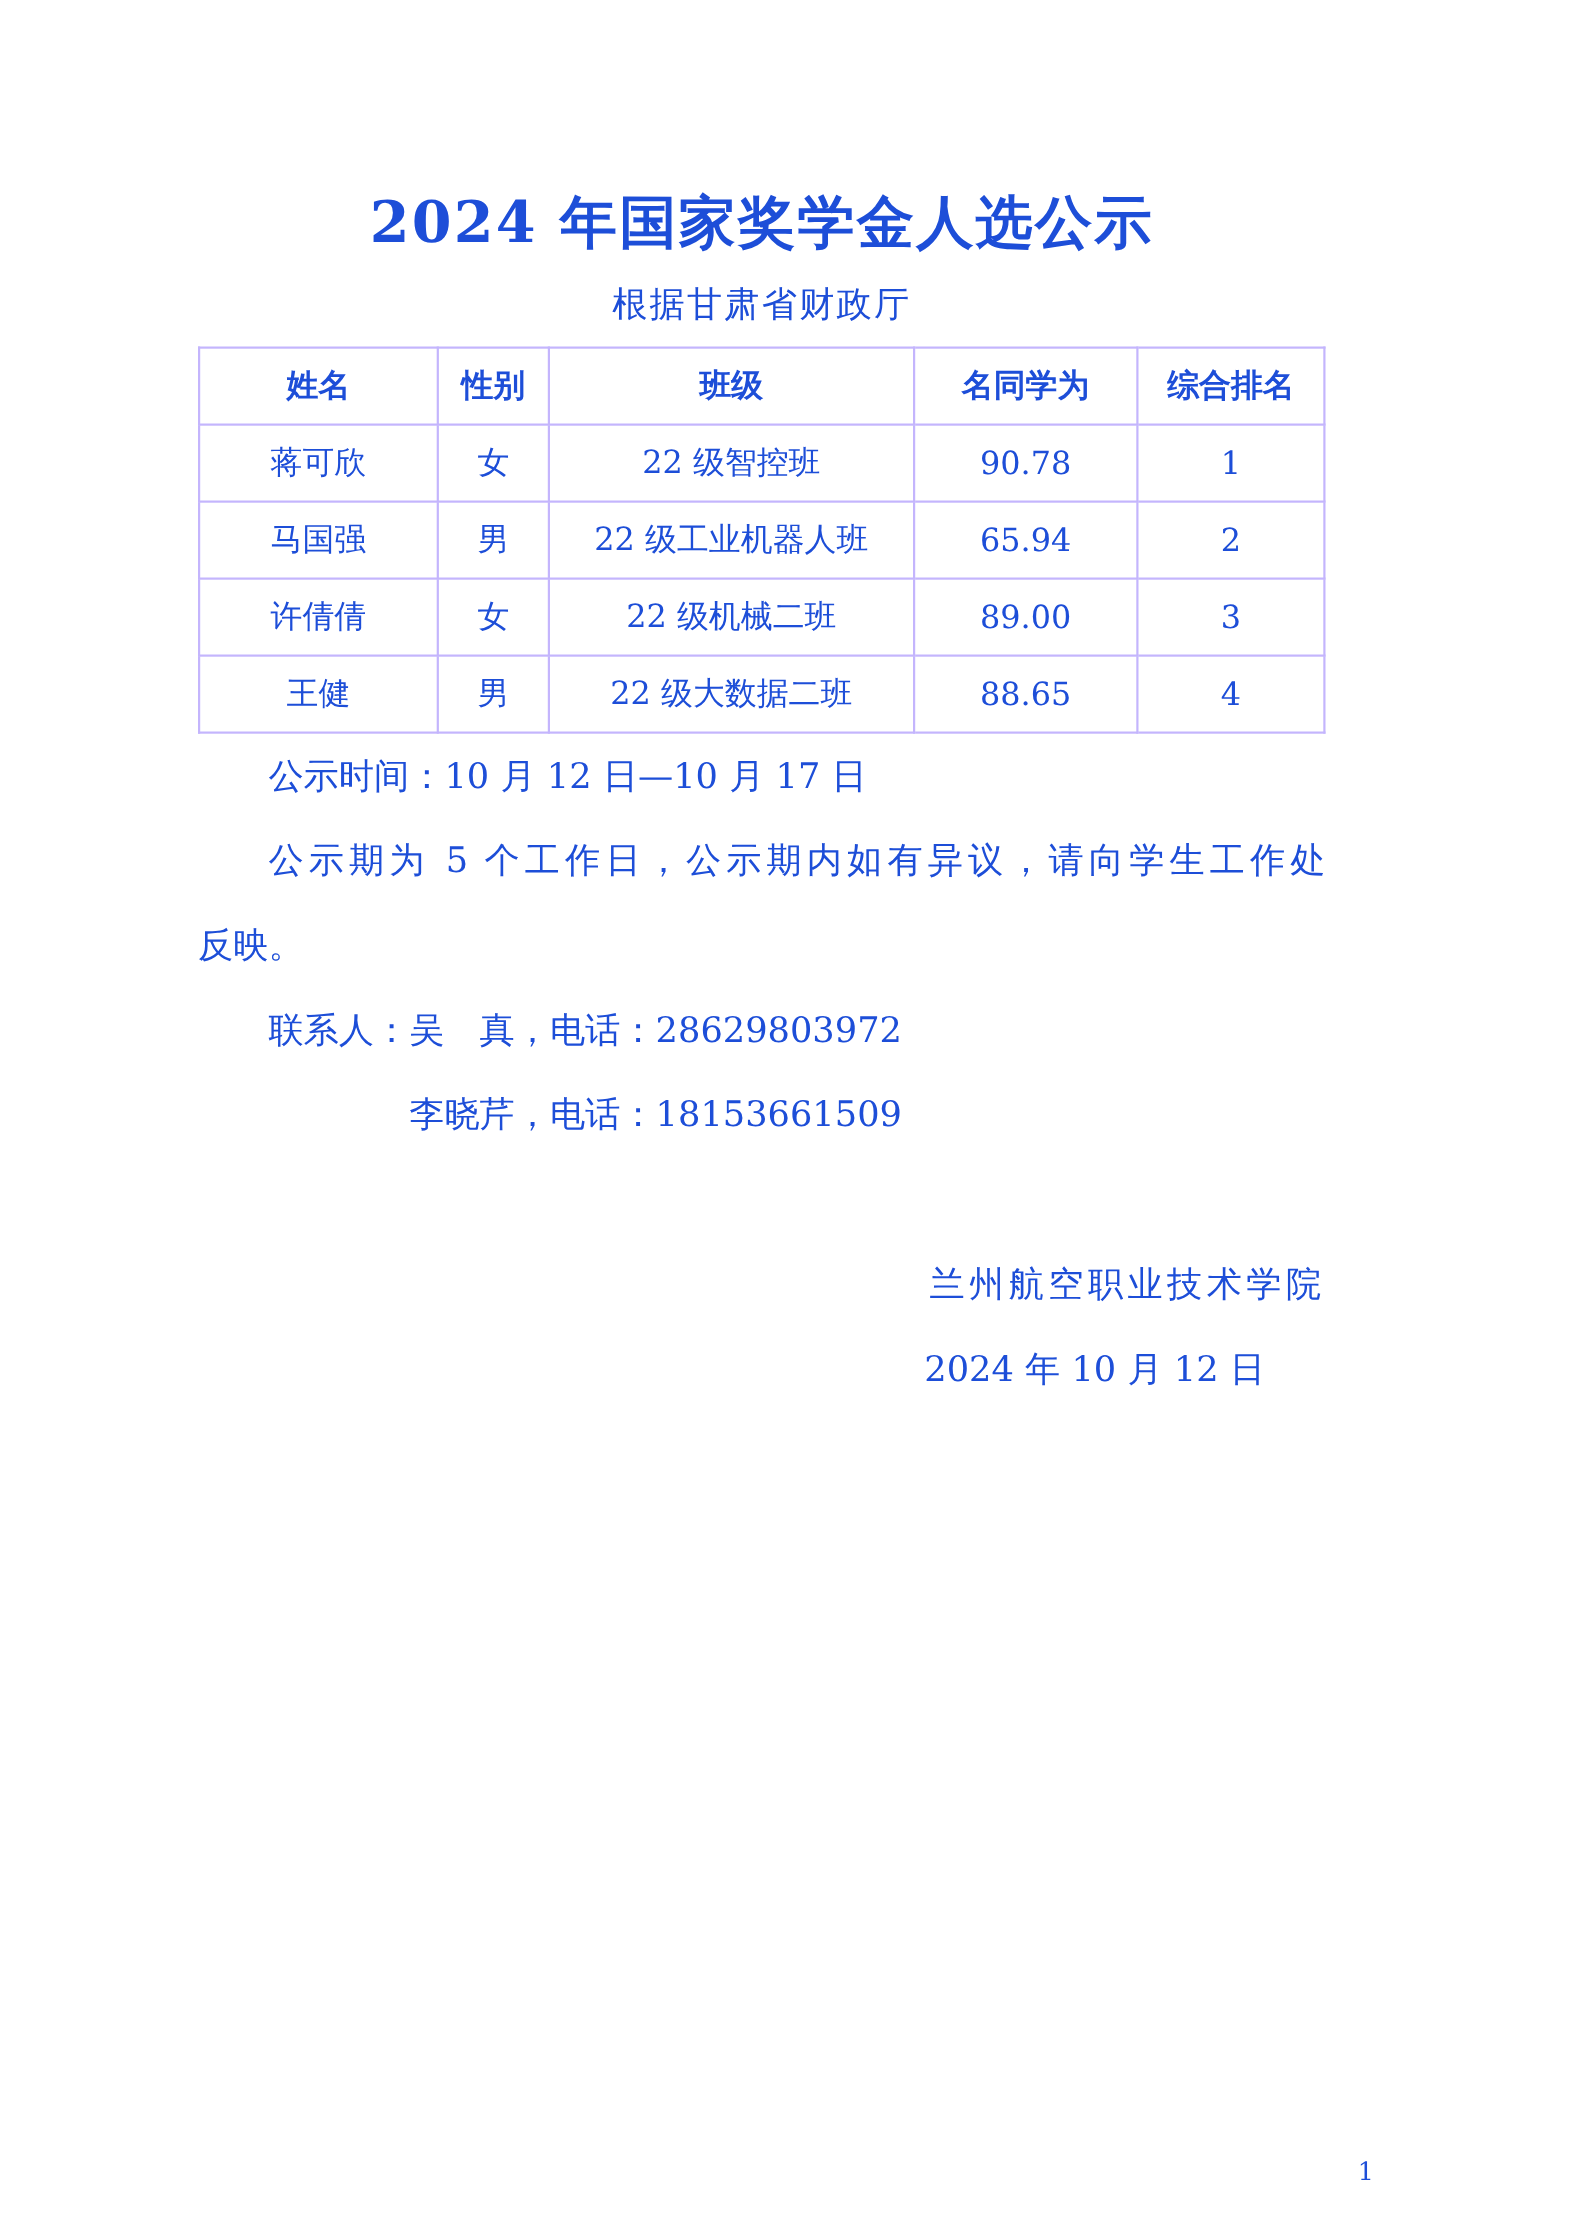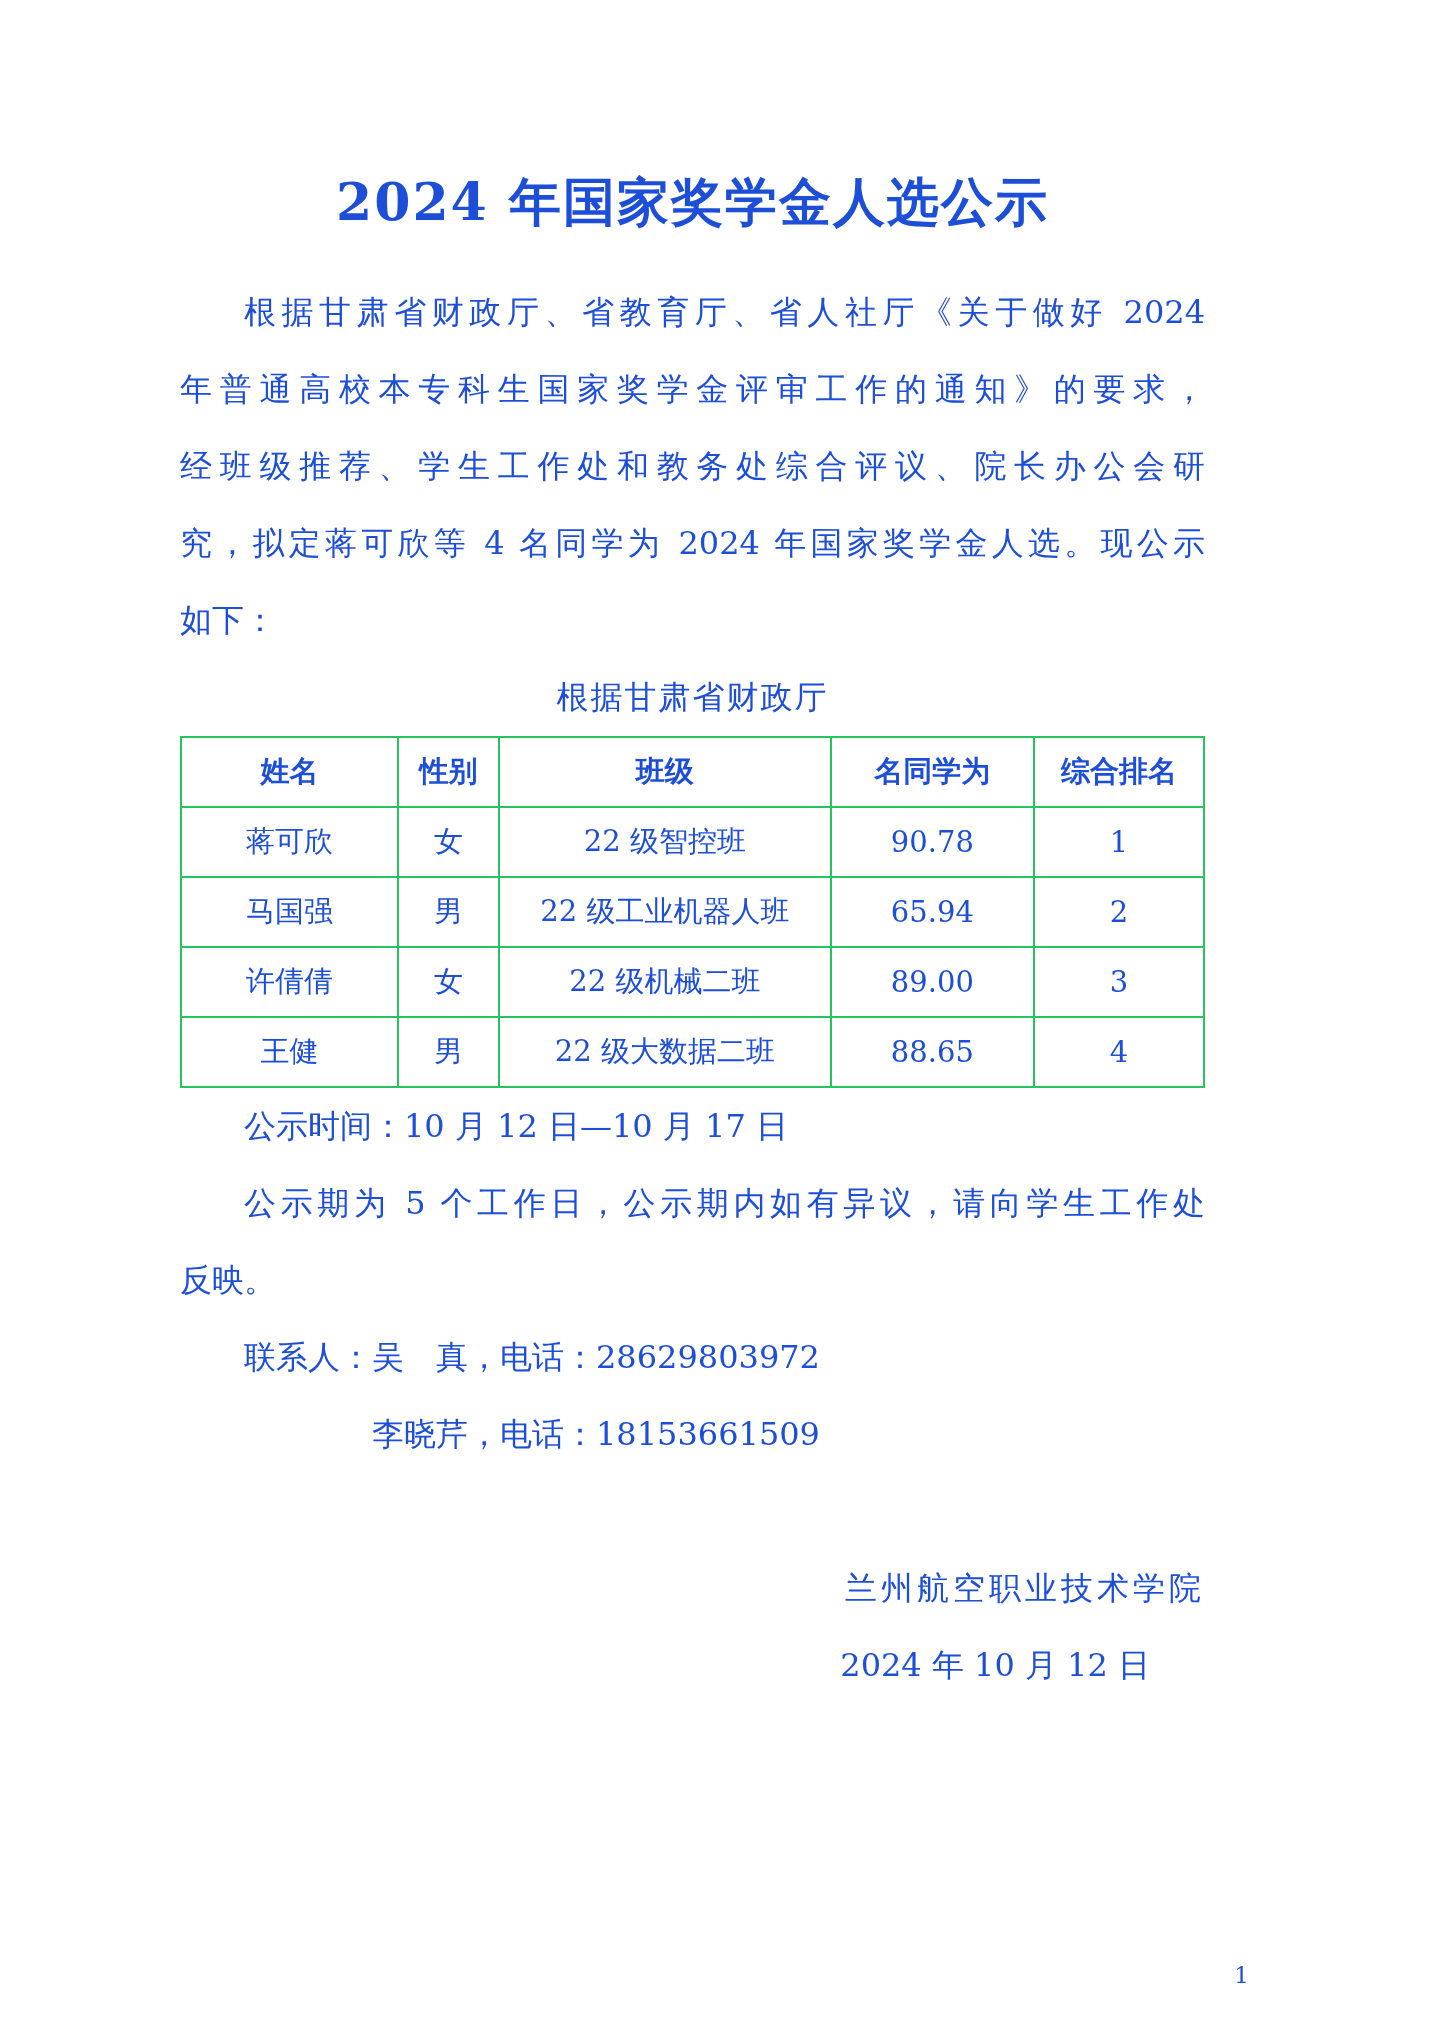--- a/index.html
+++ b/index.html
@@ -44,21 +44,21 @@
     text-align:center;
     font-size:32px;
     letter-spacing:2px;
   }
   table.pub-table {
     width:100%;
     border-collapse:collapse;
     table-layout:fixed;
   }
   .pub-table th, .pub-table td {
-    border:2px solid #22c55e;
+    border:2px solid #c4b5fd;
     height:68px;
     padding:0;
     text-align:center;
     vertical-align:middle;
     font-size:29px;
     white-space:pre;
   }
   .pub-table th { font-weight:bold; }
   .pub-table td { font-weight:normal; }
   .signature { margin-top:77px; }
@@ -72,27 +72,20 @@
   }
 </style>
 </head>
 <body>
 
 <div class="page">
   <div class="content">
 
     <h1 class="doc-title">2024 年国家奖学金人选公示</h1>
 
-    <div class="para">
-      <div class="line jline indent">根据甘肃省财政厅、省教育厅、省人社厅《关于做好 2024</div>
-      <div class="line jline">年普通高校本专科生国家奖学金评审工作的通知》的要求，</div>
-      <div class="line jline">经班级推荐、学生工作处和教务处综合评议、院长办公会研</div>
-      <div class="line jline">究，拟定蒋可欣等 4 名同学为 2024 年国家奖学金人选。现公示</div>
-      <div class="line">如下：</div>
-    </div>
 
     <div class="table-caption">根据甘肃省财政厅</div>
 
     <table class="pub-table">
       <colgroup>
         <col style="width:21.2%">
         <col style="width:9.9%">
         <col style="width:32.4%">
         <col style="width:19.9%">
         <col style="width:16.6%">

